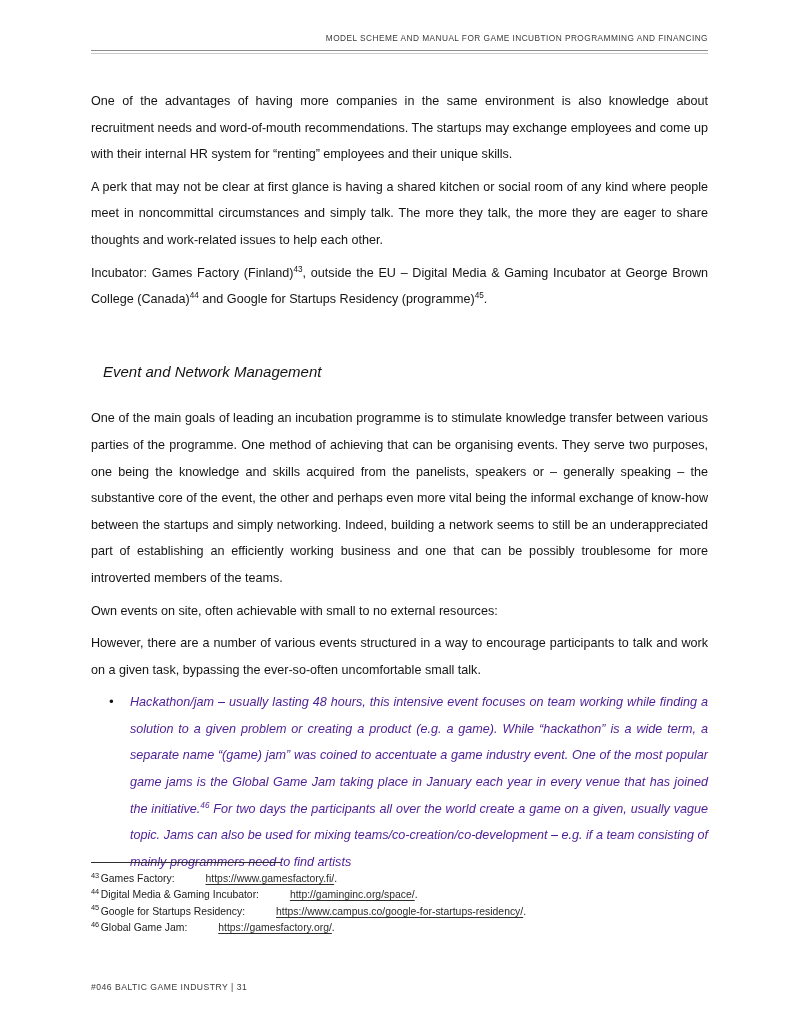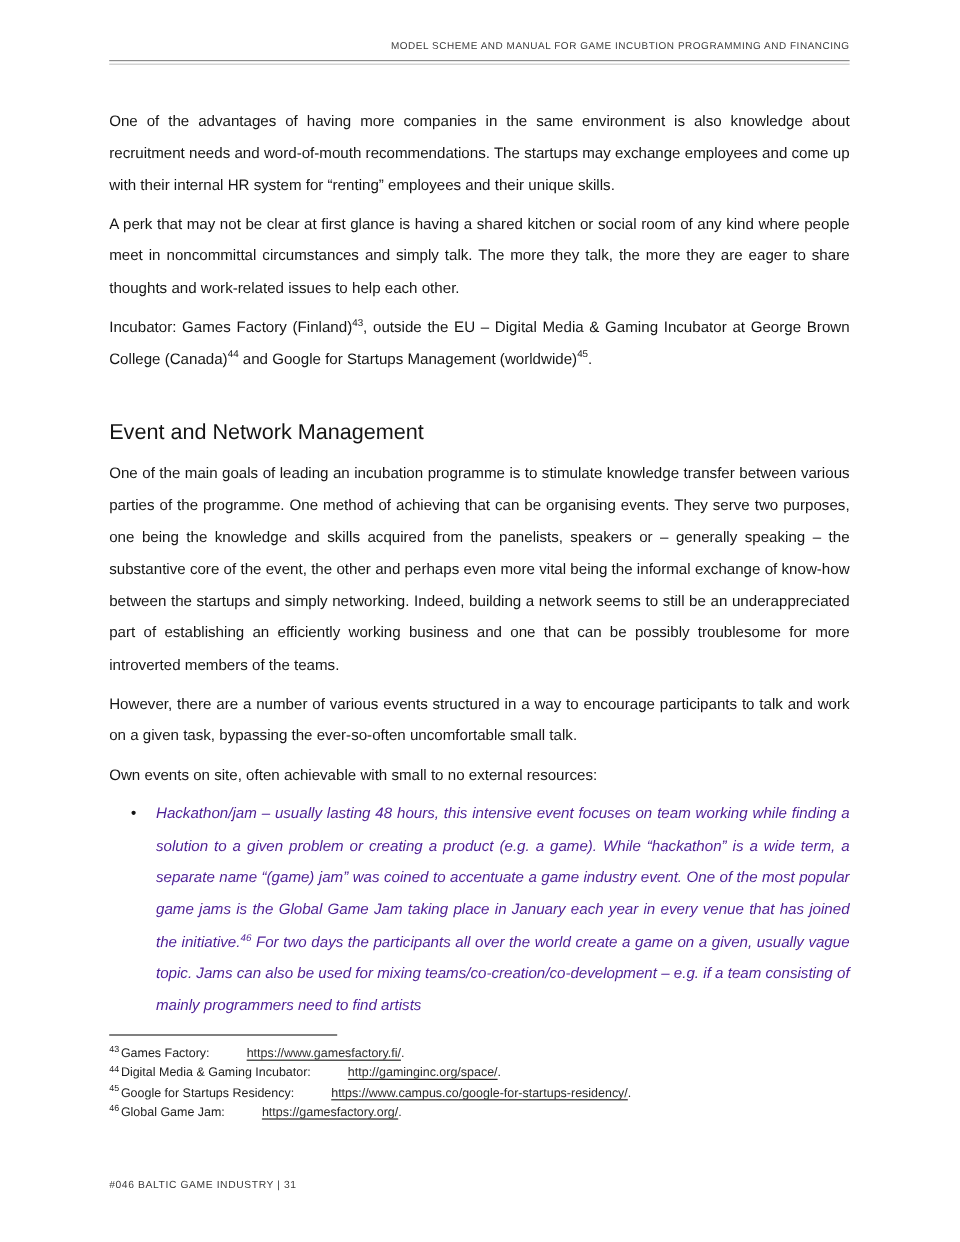--- a/index.html
+++ b/index.html
@@ -61,23 +61,24 @@
     font-size: 12.6px;
     line-height: 26.6px;
     text-align: justify;
     text-justify: inter-word;
     color: #141414;
     hyphens: none;
   }
   p.body:last-child { margin-bottom: 0; }
 
   .sub-head {
-    margin: 0;
-    font-size: 18px;
-    line-height: 26.6px;
+    margin: 12px;
+    font-size: 15px;
+    line-height: 26.6px;
+    font-style: italic;
     color: #141414;
   }
 
   .gap-before-head { height: 28px; }
   .gap-after-head  { height: 8px; }
 
   sup.fn {
     font-size: 8.2px;
     vertical-align: super;
     line-height: 0;
@@ -166,33 +167,33 @@
     <div class="header-title">MODEL SCHEME AND MANUAL FOR GAME INCUBTION PROGRAMMING AND FINANCING</div>
     <div class="header-rule"></div>
   </div>
 
   <div class="content">
 
     <p class="body">One of the advantages of having more companies in the same environment is also knowledge about recruitment needs and word-of-mouth recommendations. The startups may exchange employees and come up with their internal HR system for “renting” employees and their unique skills.</p>
 
     <p class="body">A perk that may not be clear at first glance is having a shared kitchen or social room of any kind where people meet in noncommittal circumstances and simply talk. The more they talk, the more they are eager to share thoughts and work-related issues to help each other.</p>
 
-    <p class="body"><span>Incubator: Games Factory (Finland)</span><sup class="fn">43</sup><span>, outside the EU – Digital Media &amp; Gaming Incubator at George Brown College (Canada)</span><sup class="fn">44</sup><span> and Google for Startups Management (worldwide)</span><sup class="fn">45</sup><span>.</span></p>
+    <p class="body"><span>Incubator: Games Factory (Finland)</span><sup class="fn">43</sup><span>, outside the EU – Digital Media &amp; Gaming Incubator at George Brown College (Canada)</span><sup class="fn">44</sup><span> and Google for Startups Residency (programme)</span><sup class="fn">45</sup><span>.</span></p>
 
     <div class="gap-before-head"></div>
 
     <div class="sub-head">Event and Network Management</div>
 
     <div class="gap-after-head"></div>
 
     <p class="body">One of the main goals of leading an incubation programme is to stimulate knowledge transfer between various parties of the programme. One method of achieving that can be organising events. They serve two purposes, one being the knowledge and skills acquired from the panelists, speakers or – generally speaking – the substantive core of the event, the other and perhaps even more vital being the informal exchange of know-how between the startups and simply networking. Indeed, building a network seems to still be an underappreciated part of establishing an efficiently working business and one that can be possibly troublesome for more introverted members of the teams.</p>
 
+    <p class="body">Own events on site, often achievable with small to no external resources:</p>
+
     <p class="body">However, there are a number of various events structured in a way to encourage participants to talk and work on a given task, bypassing the ever-so-often uncomfortable small talk.</p>
-
-    <p class="body">Own events on site, often achievable with small to no external resources:</p>
 
     <ul class="bullets">
       <li><span>Hackathon/jam – usually lasting 48 hours, this intensive event focuses on team working while finding a solution to a given problem or creating a product (e.g. a game). While “hackathon” is a wide term, a separate name “(game) jam” was coined to accentuate a game industry event. One of the most popular game jams is the Global Game Jam taking place in January each year in every venue that has joined the initiative.</span><sup class="fn">46</sup><span> For two days the participants all over the world create a game on a given, usually vague topic. Jams can also be used for mixing teams/co-creation/co-development – e.g. if a team consisting of mainly programmers need to find artists</span></li>
     </ul>
 
   </div>
 
   <div class="footnotes">
     <div class="footnote-rule"></div>
 

